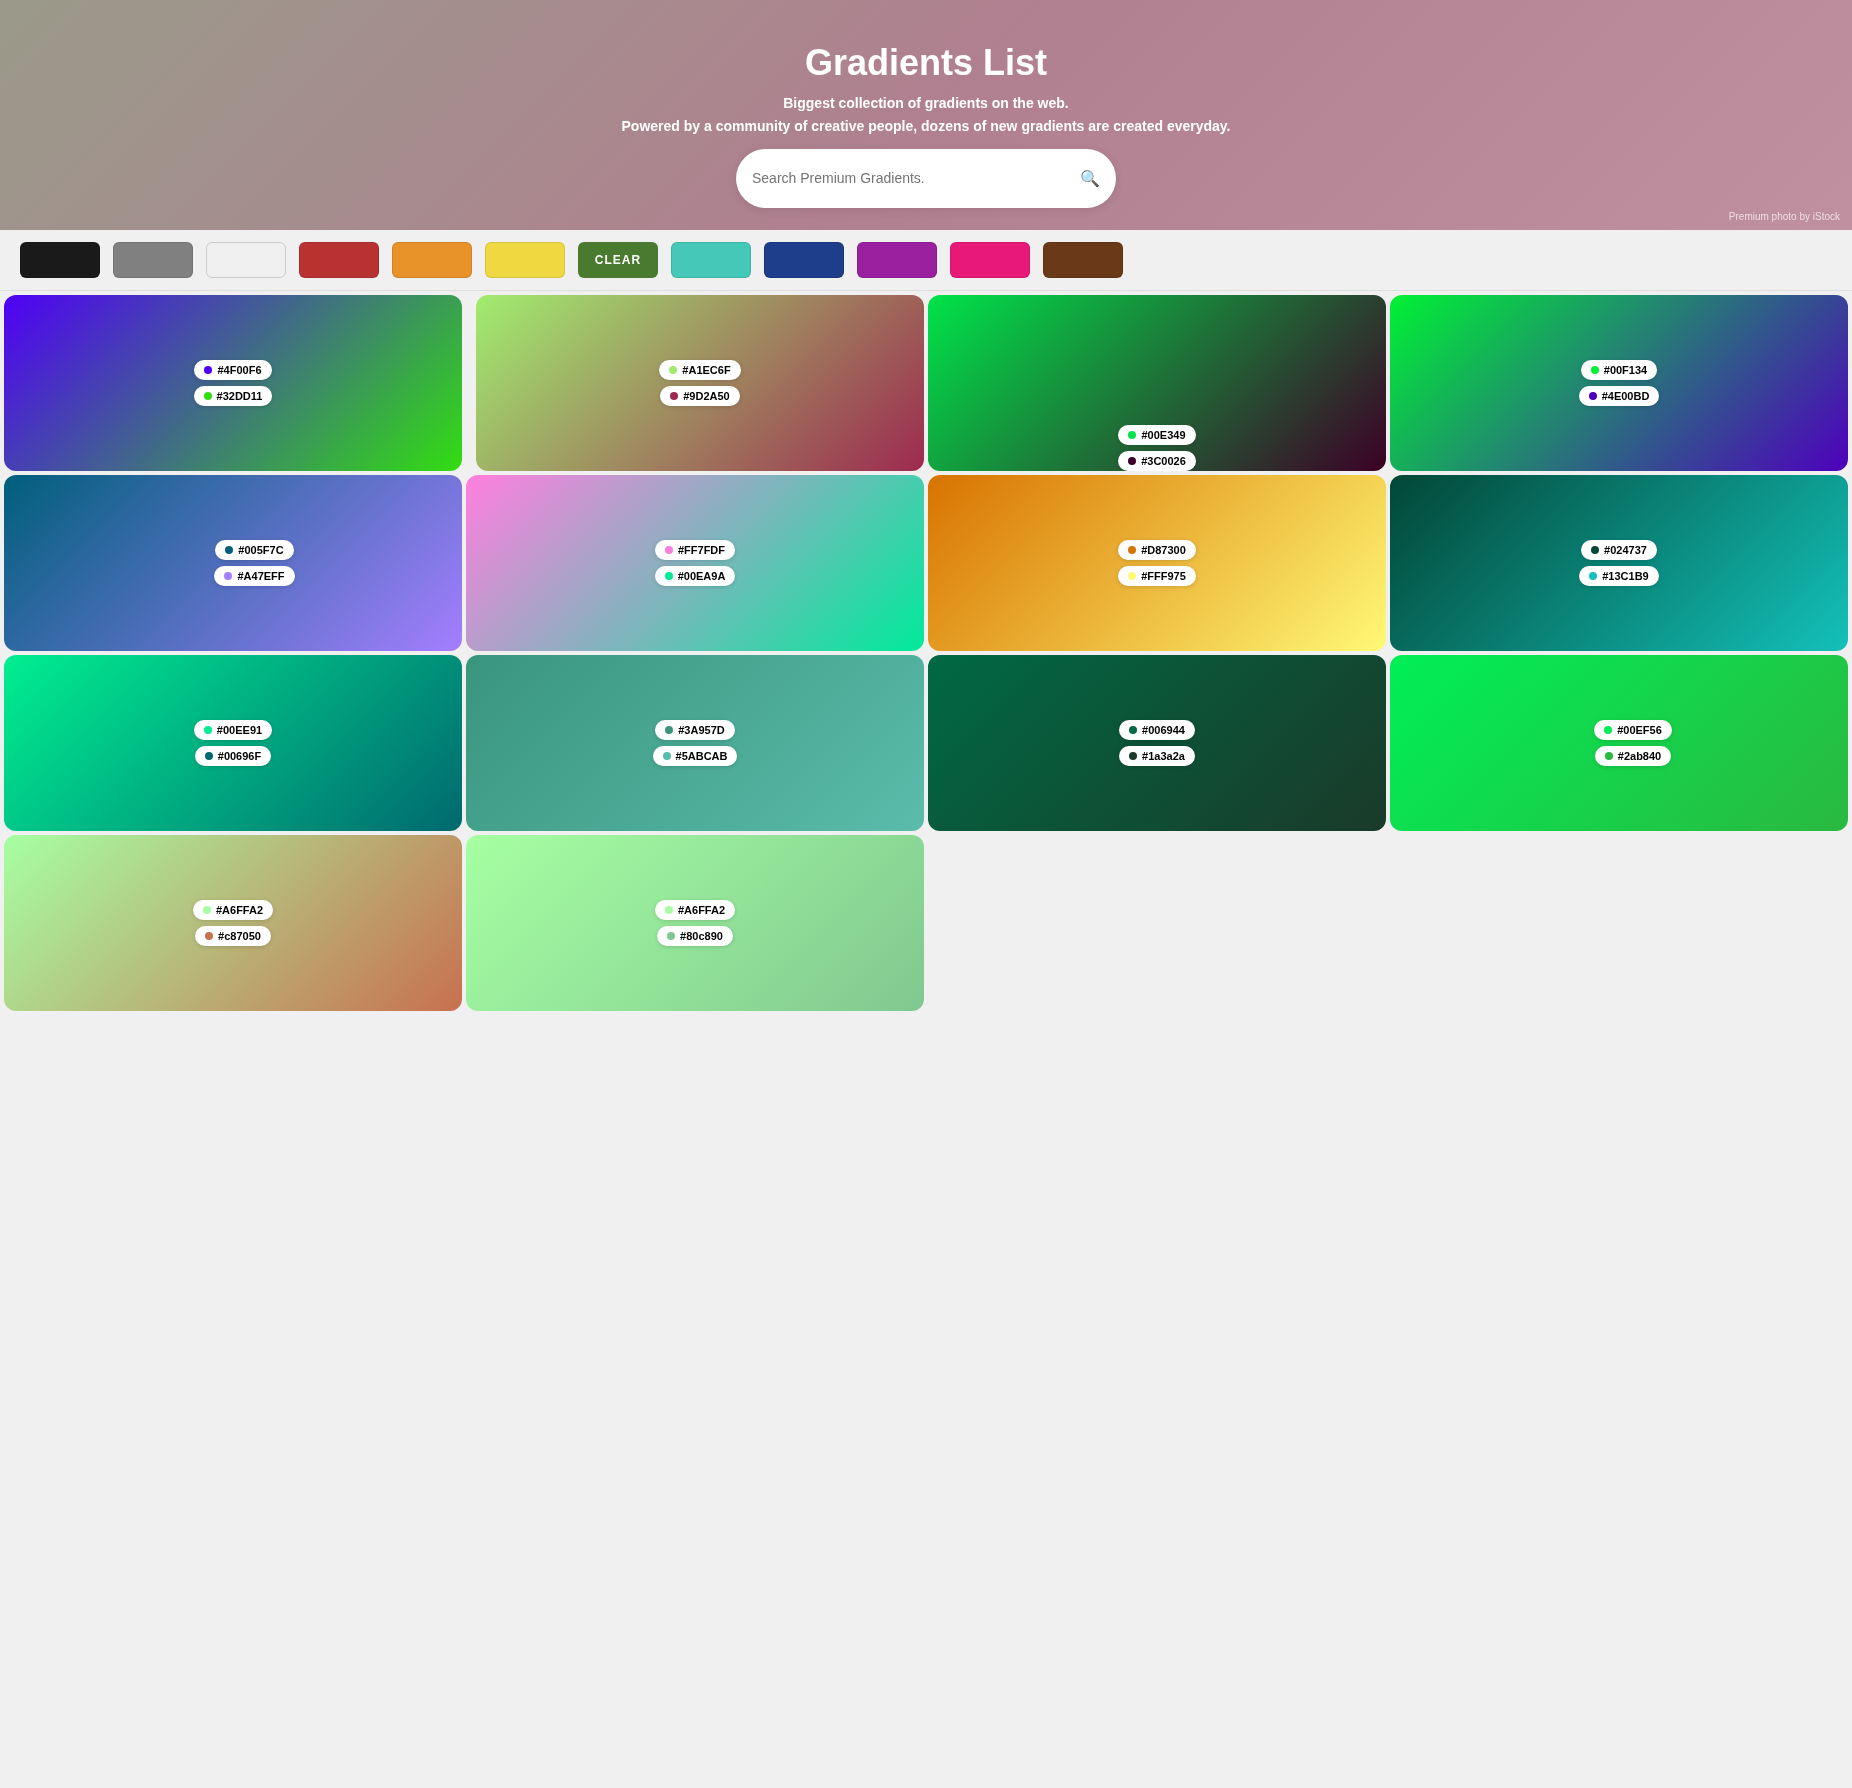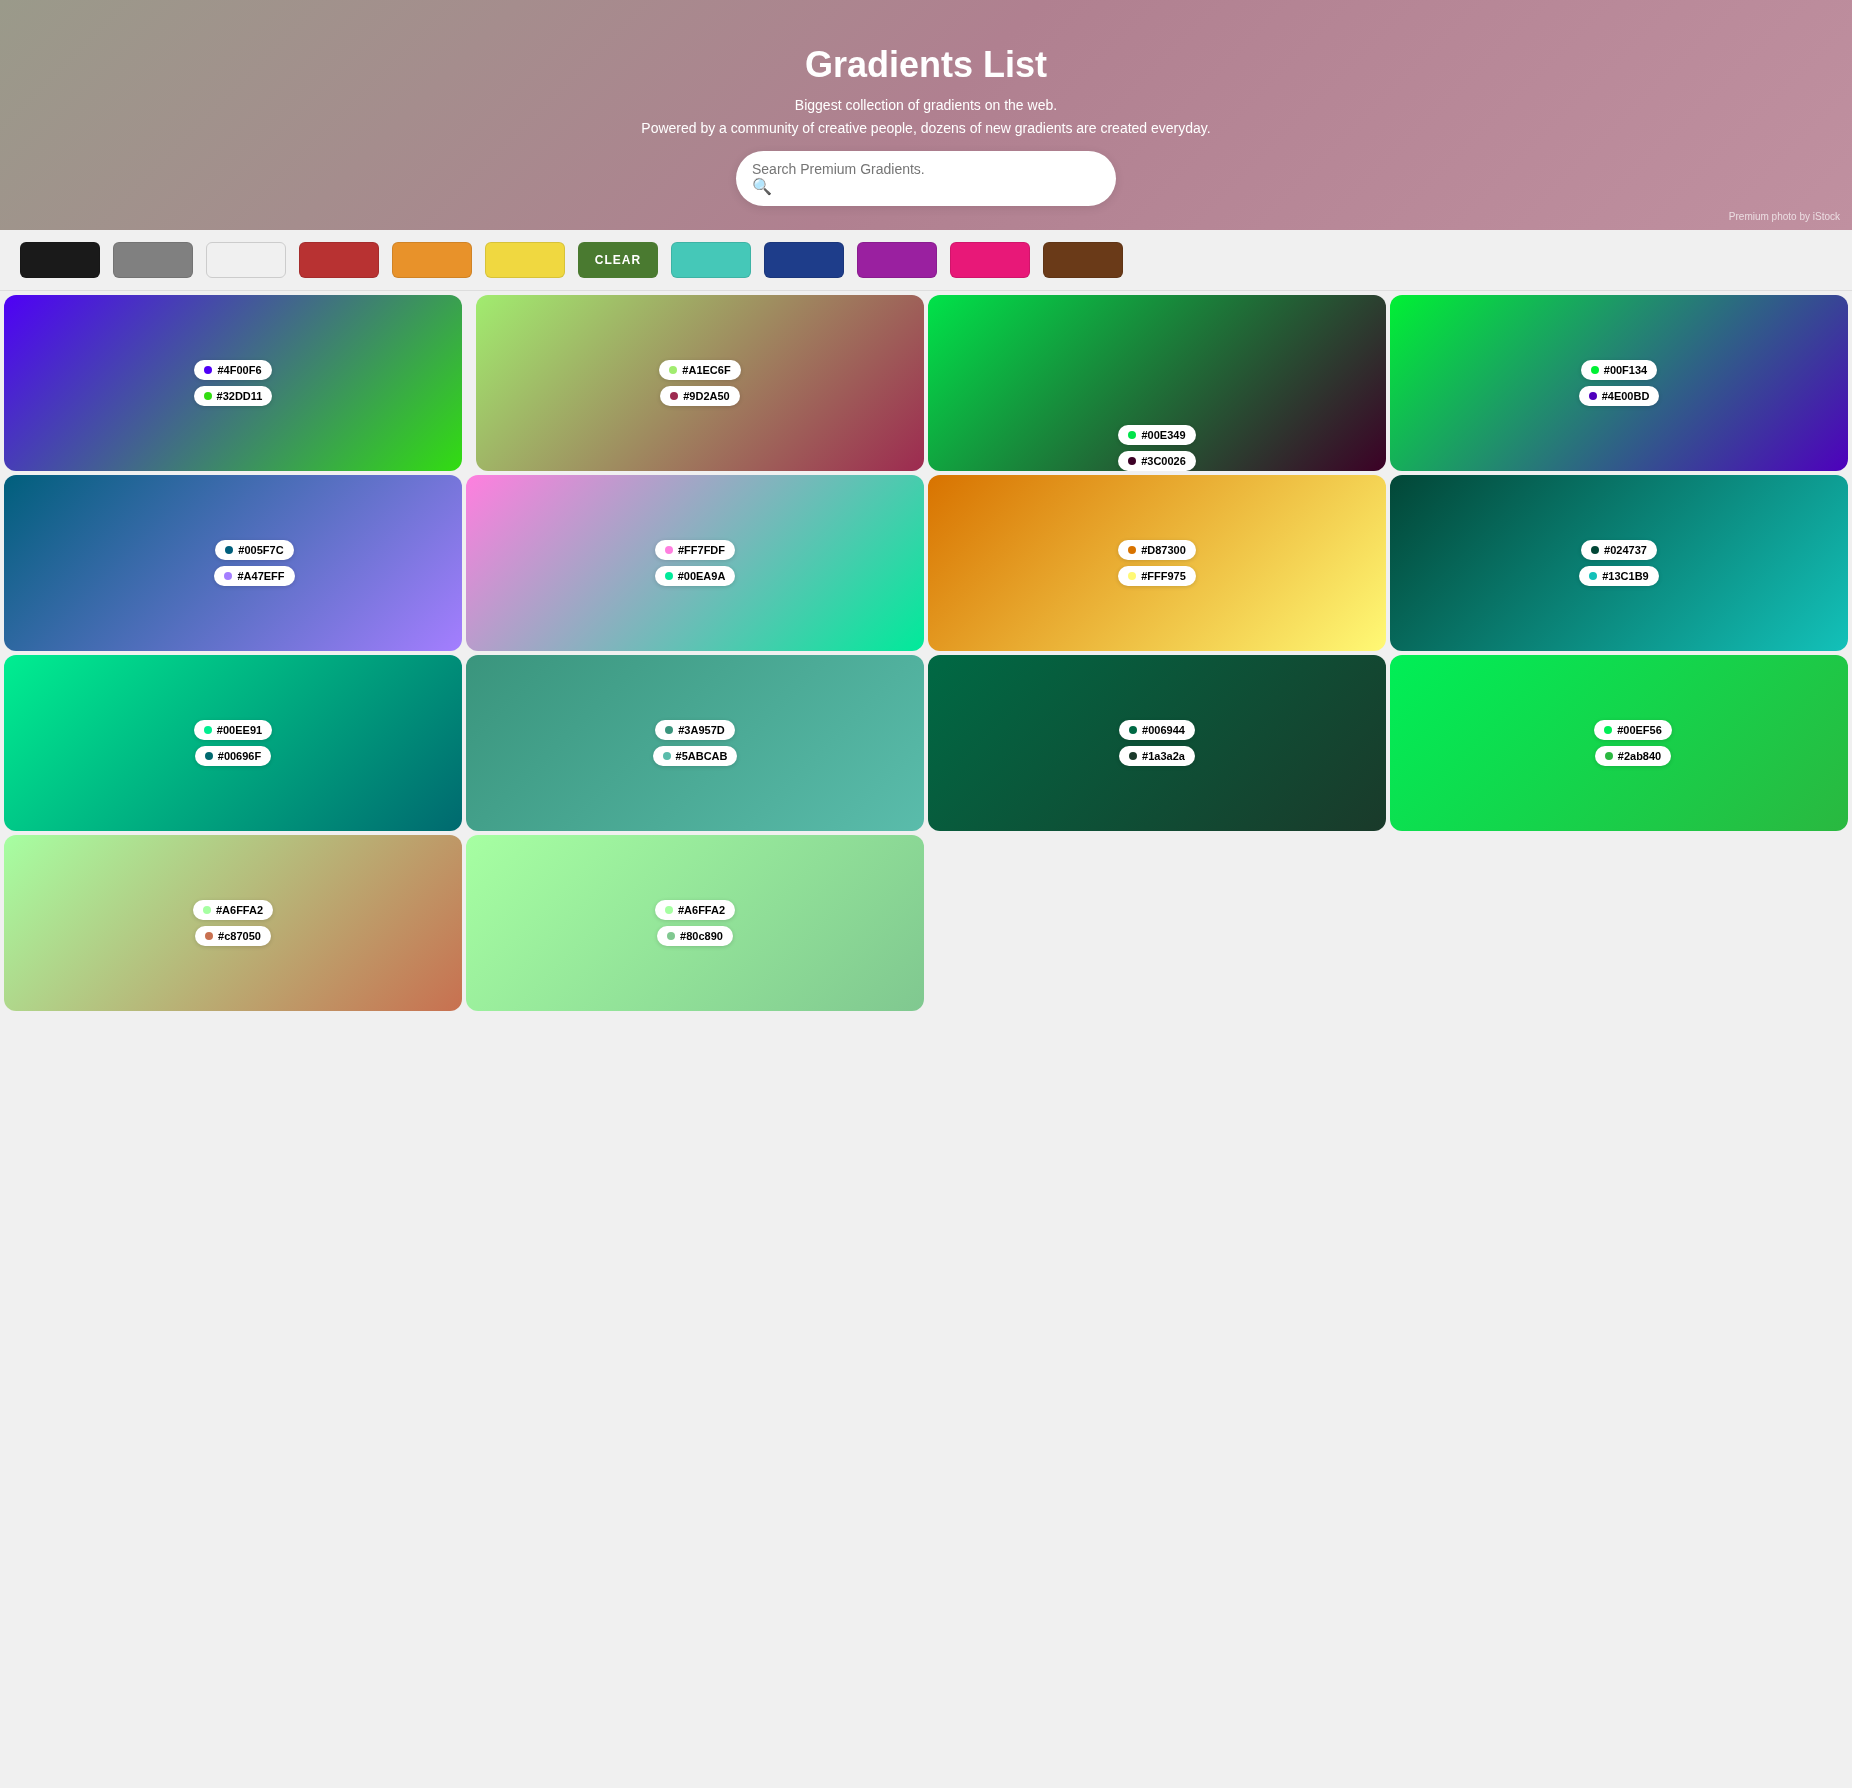--- a/index.html
+++ b/index.html
@@ -21,29 +21,30 @@
       font-size: 36px;
       font-weight: 800;
       margin-bottom: 8px;
     }
     .hero-subtitle {
       color: white;
       font-size: 14px;
       text-align: center;
       line-height: 1.6;
       margin-bottom: 12px;
+      font-weight: bold;
     }
     .search-box {
       display: flex;
+      align-items: center;
       background: white;
       border-radius: 30px;
-      padding: 10px 16px;
+      padding: 20px 16px;
       width: 380px;
       box-shadow: 0 2px 10px rgba(0,0,0,0.1);
-      flex-direction: column;
     }
     .search-box input {
       border: none;
       outline: none;
       flex: 1;
       font-size: 14px;
       color: #666;
     }
     .search-icon {
       color: #888;

